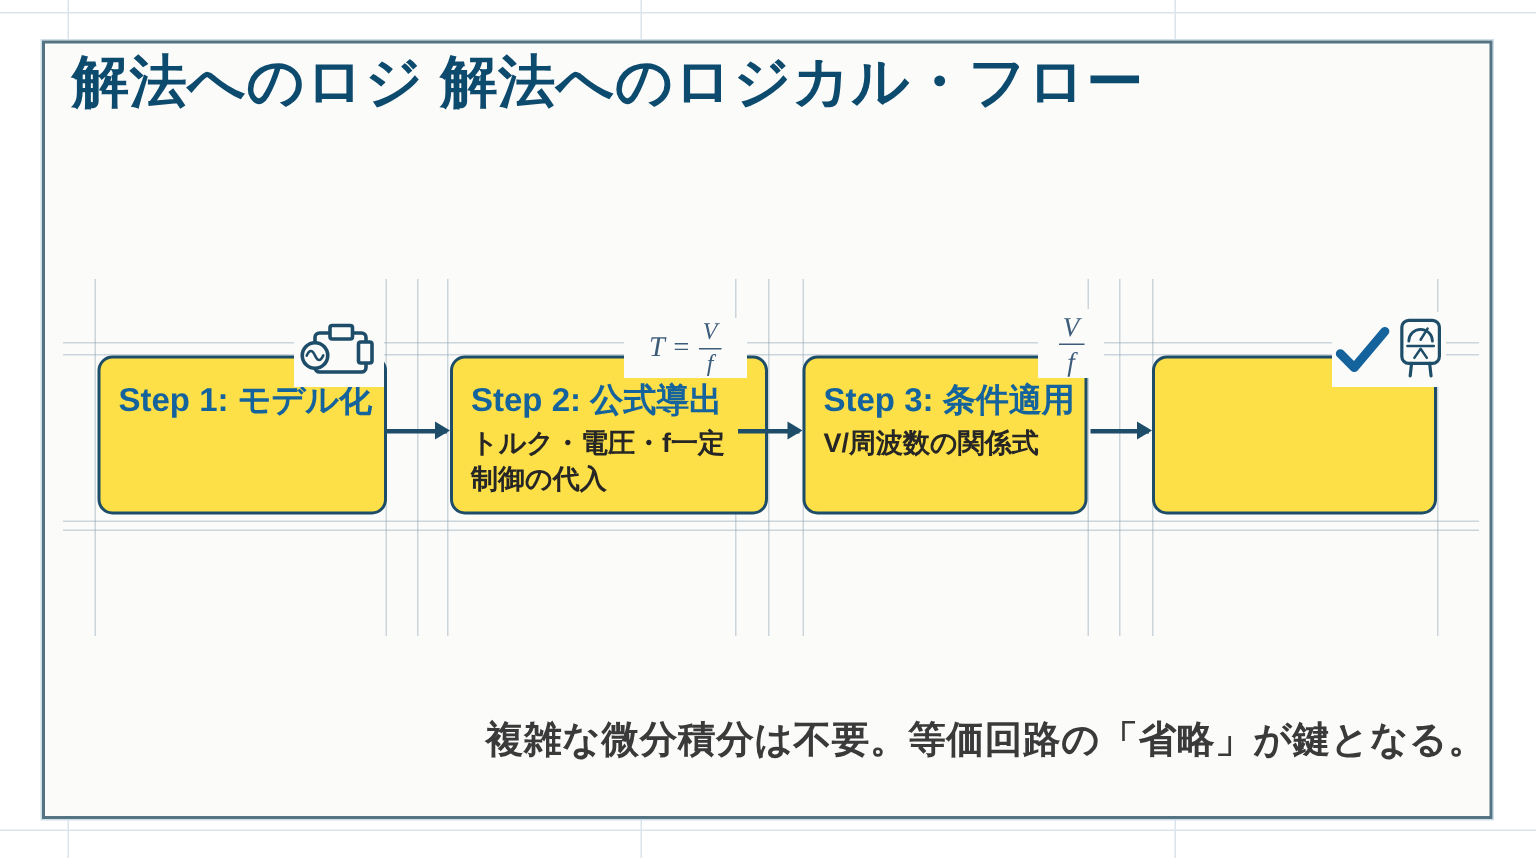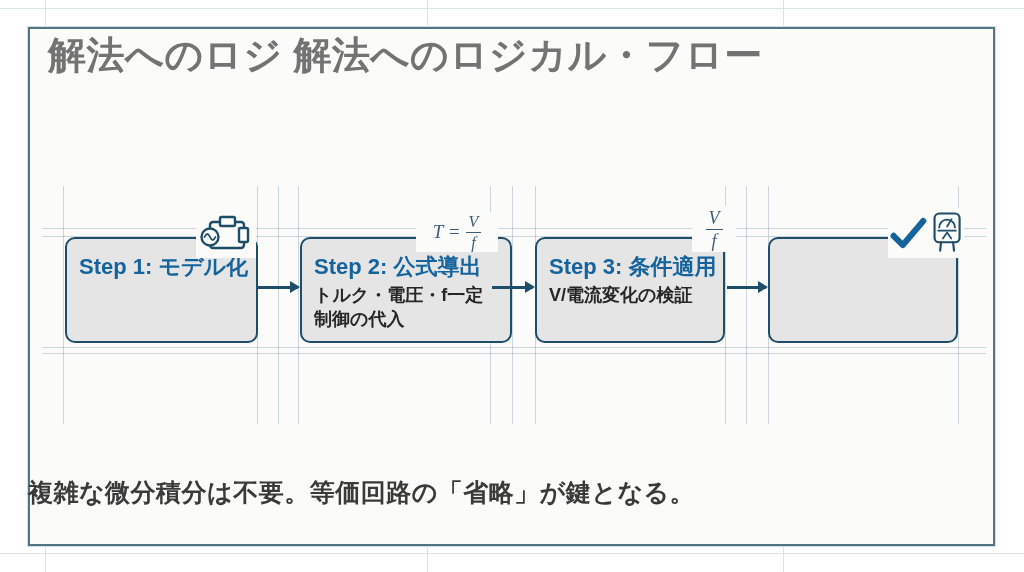--- a/index.html
+++ b/index.html
@@ -14,32 +14,32 @@
 
   
   .card{
     position:absolute;left:28px;top:27px;width:963px;height:515px;
     background:#fbfbfa;border:2px solid #547484;
     box-shadow:0 0 0 1px #cfe0e8;z-index:1;
   }
 
   .slide-title{
     position:absolute;left:48px;top:36px;width:930px;
-    font-size:38px;line-height:1.05;font-weight:bold;color:#737373;
+    font-size:38px;line-height:1.05;font-weight:bold;color:#0c4a6e;
     letter-spacing:0.5px;white-space:nowrap;z-index:3;
   }
 
   
   .cl-v{position:absolute;width:1px;top:186px;height:238px;background:rgba(128,152,172,0.38);z-index:2;}
   .cl-h{position:absolute;height:1px;left:42px;width:944px;background:rgba(128,152,172,0.38);z-index:2;}
 
   
   .step-box{
     position:absolute;top:237px;height:106px;box-sizing:border-box;
-    background:#e5e5e5;border:2.5px solid #1d4d68;border-radius:10px;
+    background:#fde047;border:2.5px solid #1d4d68;border-radius:10px;
     padding:15px 10px 0 12px;z-index:3;
   }
   .step-title{
     font-size:22px;font-weight:bold;color:#15639d;
     line-height:1.15;margin-bottom:5px;white-space:nowrap;
   }
   .step-desc{
     font-size:18px;color:#262626;line-height:1.3;font-weight:600;
   }
 
@@ -55,21 +55,21 @@
   .formula{
     font-family:"Liberation Serif","DejaVu Serif",serif;font-style:italic;
     color:#3d5c7a;font-size:19px;gap:5px;padding:0 3px;
   }
   .frac{display:inline-block;text-align:center;line-height:1;vertical-align:middle;}
   .frac .num{display:block;font-size:16px;padding:1px 3px 2px;border-bottom:1.4px solid #3d5c7a;}
   .frac .den{display:block;font-size:16px;padding:2px 3px 0;}
   .frac-lg .num,.frac-lg .den{font-size:18px;}
 
   .footer-note{
-    position:absolute;left:28px;top:476px;width:963px;text-align:left;
+    position:absolute;left:28px;top:476px;width:963px;text-align:right;
     font-size:25px;font-weight:600;color:#3a3a3a;z-index:3;letter-spacing:0.5px;
   }
   svg{display:block;}
 </style>
 </head>
 <body>
 
 <div class="grid-v" style="left:45px"></div>
 <div class="grid-v" style="left:427px"></div>
 <div class="grid-v" style="left:783px"></div>
@@ -98,21 +98,21 @@
 
 <div class="step-box" style="left:65px;width:193px;">
   <div class="step-title">Step 1: モデル化</div>
 </div>
 <div class="step-box" style="left:300px;width:212px;">
   <div class="step-title">Step 2: 公式導出</div>
   <div class="step-desc">トルク・電圧・f一定制御の代入</div>
 </div>
 <div class="step-box" style="left:535px;width:190px;">
   <div class="step-title">Step 3: 条件適用</div>
-  <div class="step-desc">V/電流変化の検証</div>
+  <div class="step-desc">V/周波数の関係式</div>
 </div>
 <div class="step-box" style="left:768px;width:190px;">
 </div>
 
 <div class="arrow" style="left:258px;width:40px;">
     <span class="head"></span>
   </div>
 <div class="arrow" style="left:492px;width:41px;">
     <span class="head"></span>
   </div>

